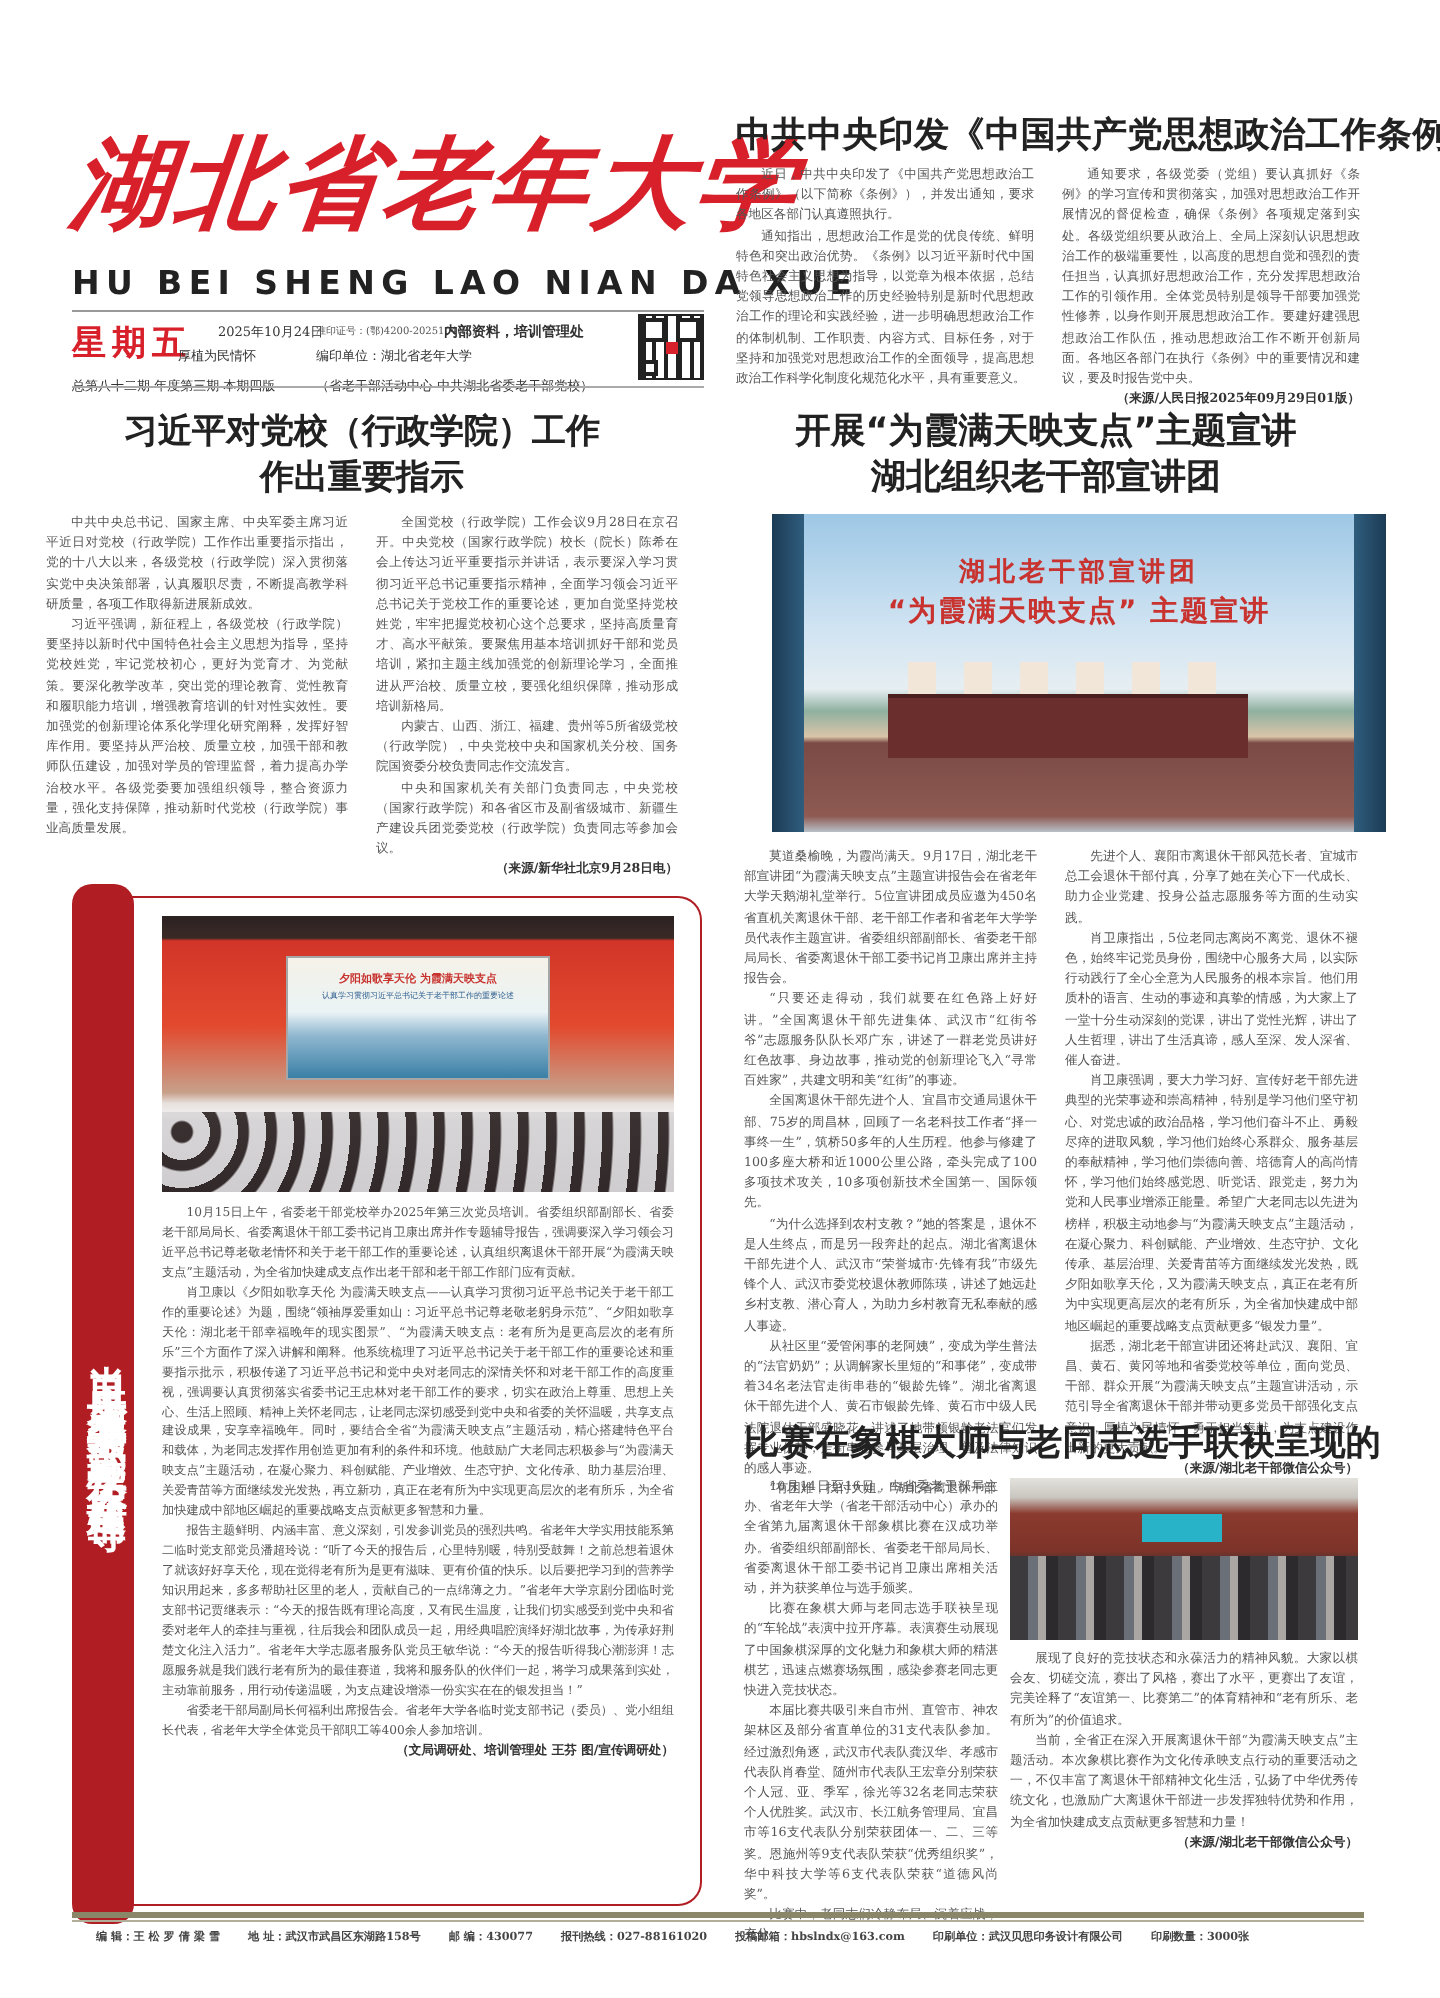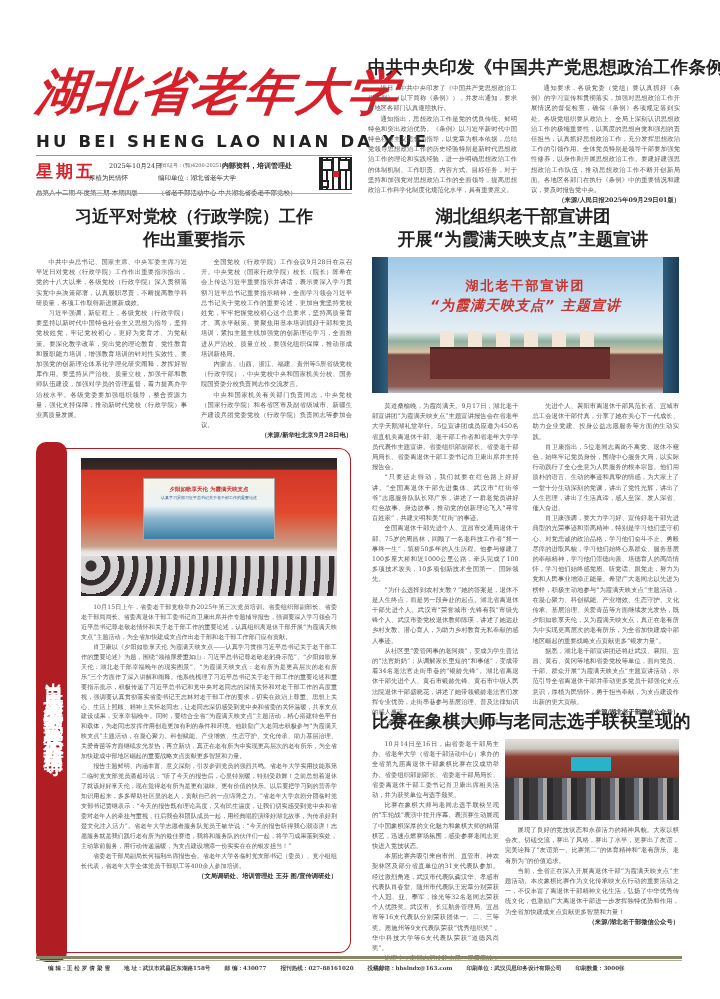--- a/index.html
+++ b/index.html
@@ -62,34 +62,34 @@
   }
   .headline-sans { font-family: "DejaVu Sans", sans-serif; font-weight: bold; color: #222; text-align: center; }
 
   
   .art-regs { position: absolute; left: 368px; top: 55px; width: 312px; }
   .art-regs .headline { font-size: 17.5px; text-align: left; white-space: nowrap; letter-spacing: 0.3px; }
   .two-col { display: flex; gap: 14px; margin-top: 4px; }
   .two-col > div { flex: 1; }
 
   
-  .art-xi { position: absolute; left: 36px; top: 205px; width: 316px; }
+  .art-xi { position: absolute; left: 23px; top: 205px; width: 316px; }
   .art-xi .headline { font-size: 17px; line-height: 23px; }
 
   
   .art-lecture { position: absolute; left: 366px; top: 205px; width: 314px; }
   .art-lecture .headline-sans { font-size: 17.5px; line-height: 23px; }
   .photo {
     position: relative; overflow: hidden; border: 0;
   }
-  .photo-lecture { width: 307px; height: 136px; margin-top: 6px; margin-left: 6px;
+  .photo-lecture { width: 307px; height: 159px; margin-top: 6px; margin-left: 20px;
     background: linear-gradient(180deg, #9ec8e6 0%, #cfe3f2 35%, #e6eef2 55%, #8fb0a0 62%, #d9c5a8 70%, #7b4a45 72%, #8e5a52 95%, #b8c0c8 100%);
   }
   .photo-lecture .banner-t1 { position: absolute; left: 0; right: 0; top: 20px; text-align: center; color: #c8332f; font-size: 13px; font-weight: bold; font-family: "DejaVu Sans", sans-serif; letter-spacing: 2px; }
-  .photo-lecture .banner-t2 { position: absolute; left: 0; right: 0; top: 40px; text-align: center; color: #c8332f; font-size: 14px; font-weight: bold; font-family: "DejaVu Sans", sans-serif; letter-spacing: 1px; font-style: italic; }
+  .photo-lecture .banner-t2 { position: absolute; left: 0; right: 0; top: 40px; text-align: center; color: #c8332f; font-size: 14px; font-weight: bold; font-family: "DejaVu Sans", sans-serif; letter-spacing: 1px; }
   .photo-lecture .curtain-l { position: absolute; left: 0; top: 0; width: 16px; height: 100%; background: linear-gradient(90deg, #1c3b55, #2f5d7d); }
   .photo-lecture .curtain-r { position: absolute; right: 0; top: 0; width: 16px; height: 100%; background: linear-gradient(90deg, #2f5d7d, #1c3b55); }
   .photo-lecture .table { position: absolute; left: 58px; top: 90px; width: 180px; height: 32px; background: #6a2e2c; border-top: 2px solid #4a1f1e; }
   .photo-lecture .people { position: absolute; left: 60px; top: 74px; width: 170px; height: 18px;
     background: repeating-linear-gradient(90deg, transparent 0 8px, #f2e6d8 8px 22px, transparent 22px 28px); }
   .lec-text { display: flex; gap: 14px; margin-top: 8px; margin-left: 6px; width: 307px; }
   .lec-text > div { flex: 1; }
 
   
   .feature-tab {
@@ -190,22 +190,22 @@
       <div class="body-text">
         <p>全国党校（行政学院）工作会议9月28日在京召开。中央党校（国家行政学院）校长（院长）陈希在会上传达习近平重要指示并讲话，表示要深入学习贯彻习近平总书记重要指示精神，全面学习领会习近平总书记关于党校工作的重要论述，更加自觉坚持党校姓党，牢牢把握党校初心这个总要求，坚持高质量育才、高水平献策。要聚焦用基本培训抓好干部和党员培训，紧扣主题主线加强党的创新理论学习，全面推进从严治校、质量立校，要强化组织保障，推动形成培训新格局。</p>
         <p>内蒙古、山西、浙江、福建、贵州等5所省级党校（行政学院），中央党校中央和国家机关分校、国务院国资委分校负责同志作交流发言。</p>
         <p>中央和国家机关有关部门负责同志，中央党校（国家行政学院）和各省区市及副省级城市、新疆生产建设兵团党委党校（行政学院）负责同志等参加会议。</p>
         <div class="source">（来源/新华社北京9月28日电）</div>
       </div>
     </div>
   </div>
 
   <div class="art-lecture">
+    <div class="headline-sans">开展“为霞满天映支点”主题宣讲</div>
     <div class="headline-sans">湖北组织老干部宣讲团</div>
-    <div class="headline-sans">开展“为霞满天映支点”主题宣讲</div>
     <div class="photo photo-lecture">
       <div class="curtain-l"></div>
       <div class="curtain-r"></div>
       <div class="banner-t1">湖北老干部宣讲团</div>
       <div class="banner-t2">“为霞满天映支点” 主题宣讲</div>
       <div class="people"></div>
       <div class="table"></div>
     </div>
     <div class="lec-text">
       <div class="body-text">

